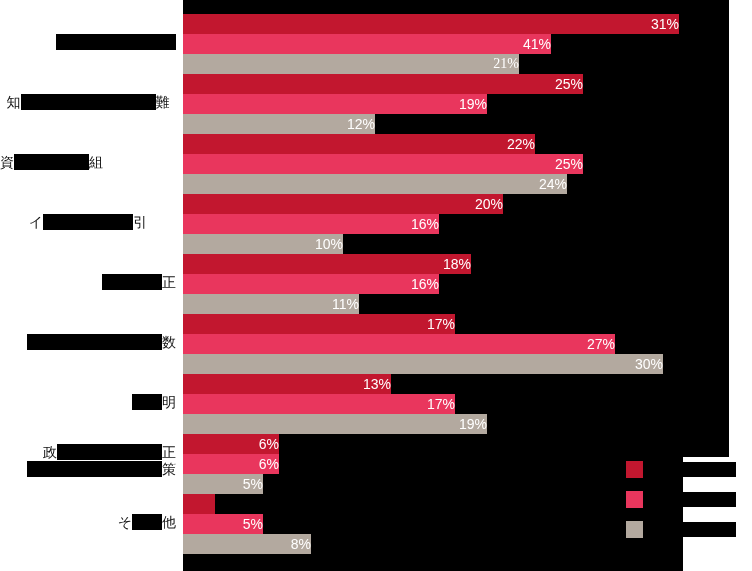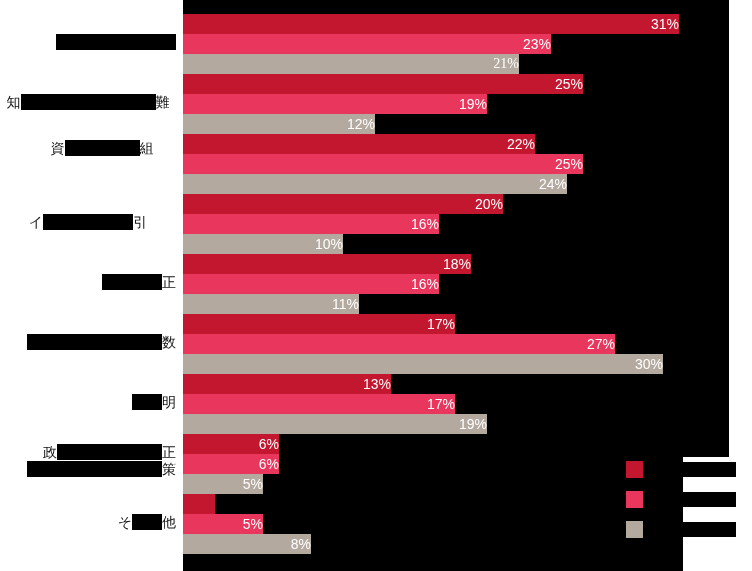--- a/index.html
+++ b/index.html
@@ -82,21 +82,21 @@
   <div class="plot-bg"></div>
   <div class="plot-bg-2"></div>
 
   <div id="bars-layer">
       <div class="bar-track" style="top: 14px; width: 496px;">
         <div class="bar" style="width: 496px; background: rgb(194, 23, 47);"></div>
         <div class="bar-label" style="width: 496px; left: 0px;">31%</div>
       </div>
       <div class="bar-track" style="top: 34px; width: 368px;">
         <div class="bar" style="width: 368px; background: rgb(233, 54, 93);"></div>
-        <div class="bar-label" style="width: 368px; left: 0px;">23%</div>
+        <div class="bar-label" style="width: 368px; left: 0px;">41%</div>
       </div>
       <div class="bar-track" style="top: 54px; width: 336px; font-family: Liberation Serif, serif;">
         <div class="bar" style="width: 336px; background: rgb(179, 169, 159);"></div>
         <div class="bar-label" style="width: 336px; left: 0px;">21%</div>
       </div>
       <div class="bar-track" style="top: 74px; width: 400px;">
         <div class="bar" style="width: 400px; background: rgb(194, 23, 47);"></div>
         <div class="bar-label" style="width: 400px; left: 0px;">25%</div>
       </div>
       <div class="bar-track" style="top: 94px; width: 304px;">
@@ -189,21 +189,21 @@
       </div>
       <div class="bar-track" style="top: 534px; width: 128px;">
         <div class="bar" style="width: 128px; background: rgb(179, 169, 159);"></div>
         <div class="bar-label" style="width: 128px; left: 0px;">8%</div>
       </div>
     </div>
 
   <div id="cats-layer">
       <div class="cat-label" style="top: 34px; left: 0px; width: 176px; text-align: right;"><span class="redacted" style="width:120px;height:16px;vertical-align:-3px;"></span></div>
       <div class="cat-label" style="top: 94px; left: 0px; width: 176px; text-align: center;"><span>知</span><span class="redacted" style="width:135px;height:16px;vertical-align:-3px;"></span><span>難</span></div>
-      <div class="cat-label" style="top: 140px; left: 0px; width: 176px; text-align: center; padding-left: 14px;"><span>資</span><span class="redacted" style="width:75px;height:16px;vertical-align:-3px;"></span><span>組</span></div>
+      <div class="cat-label" style="top: 154px; left: 0px; width: 176px; text-align: left;"><span>資</span><span class="redacted" style="width:75px;height:16px;vertical-align:-3px;"></span><span>組</span></div>
       <div class="cat-label" style="top: 214px; left: 0px; width: 176px; text-align: center;"><span>イ</span><span class="redacted" style="width:90px;height:16px;vertical-align:-3px;"></span><span>引</span></div>
       <div class="cat-label" style="top: 274px; left: 0px; width: 176px; text-align: right;"><span class="redacted" style="width:60px;height:16px;vertical-align:-3px;"></span><span>正</span></div>
       <div class="cat-label" style="top: 334px; left: 0px; width: 176px; text-align: right;"><span class="redacted" style="width:135px;height:16px;vertical-align:-3px;"></span><span>数</span></div>
       <div class="cat-label" style="top: 394px; left: 0px; width: 176px; text-align: right;"><span class="redacted" style="width:30px;height:16px;vertical-align:-3px;"></span><span>明</span></div>
       <div class="cat-label" style="top: 444px; left: 0px; width: 176px;">
         <div style="text-align: right;"><span>政</span><span class="redacted" style="width:105px;height:16px;vertical-align:-3px;"></span><span>正</span></div>
         <div style="text-align: right;"><span class="redacted" style="width:135px;height:16px;vertical-align:-3px;"></span><span>策</span></div>
       </div>
       <div class="cat-label" style="top: 514px; left: 0px; width: 176px; text-align: right;"><span>そ</span><span class="redacted" style="width:30px;height:16px;vertical-align:-3px;"></span><span>他</span></div>
     </div>

